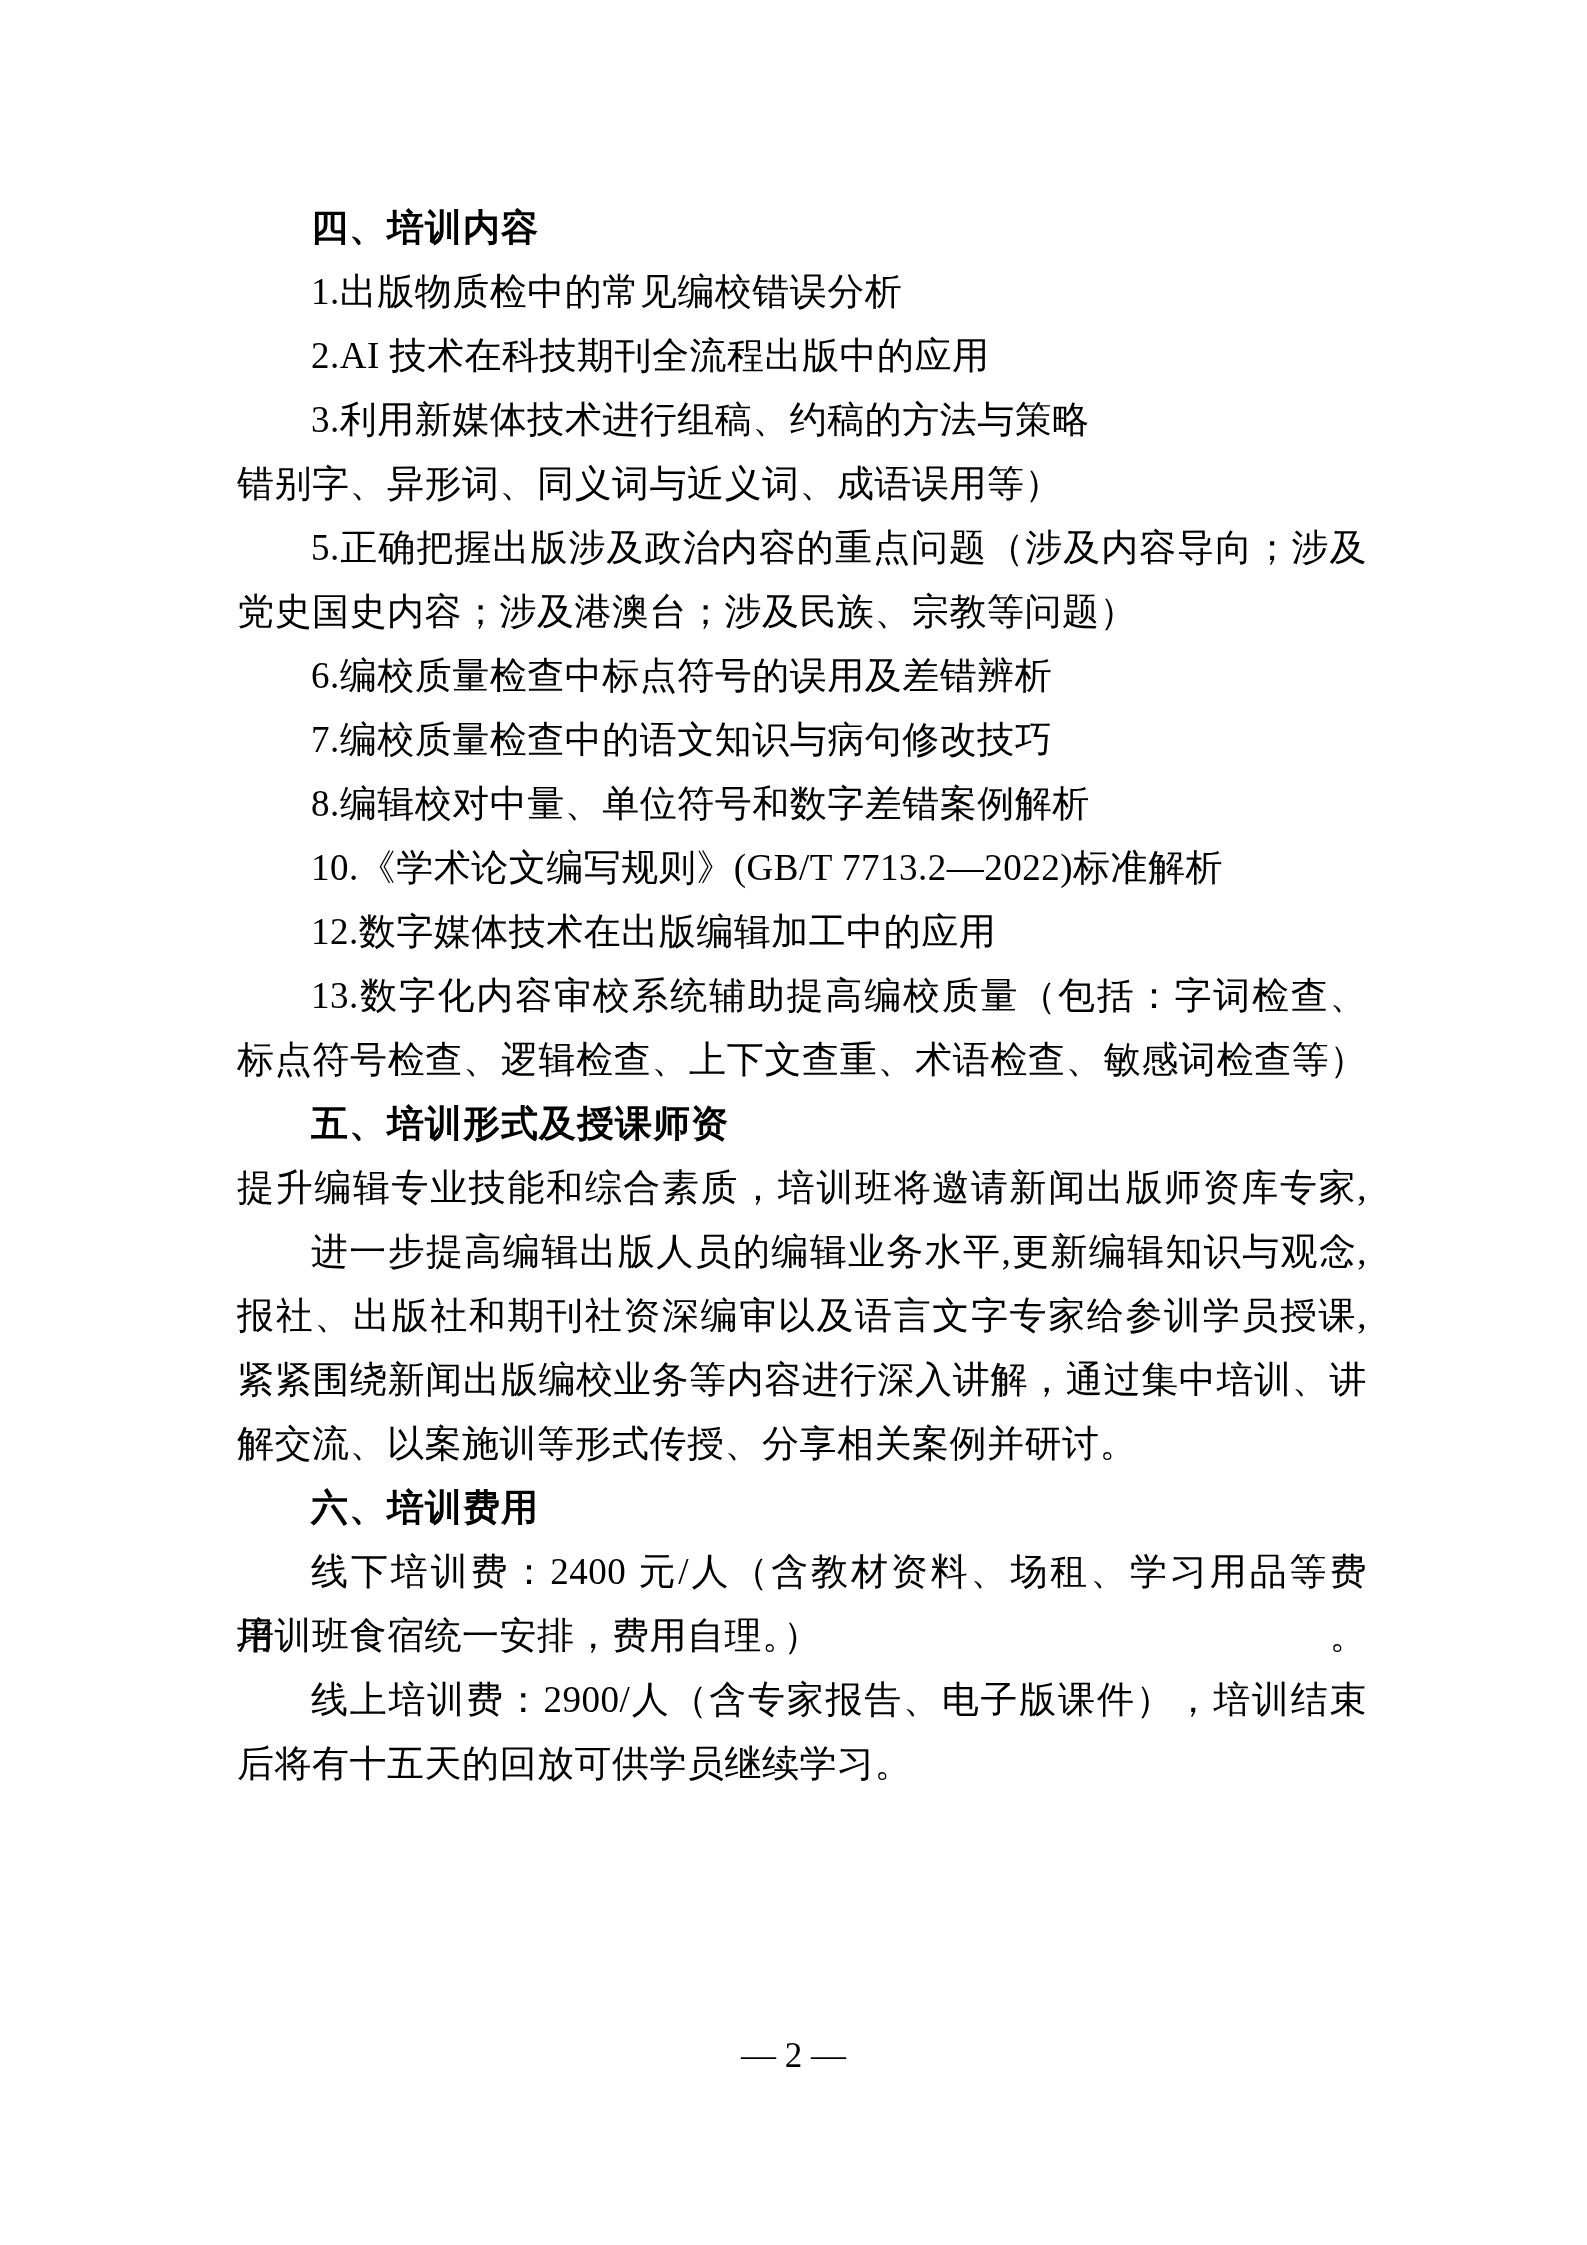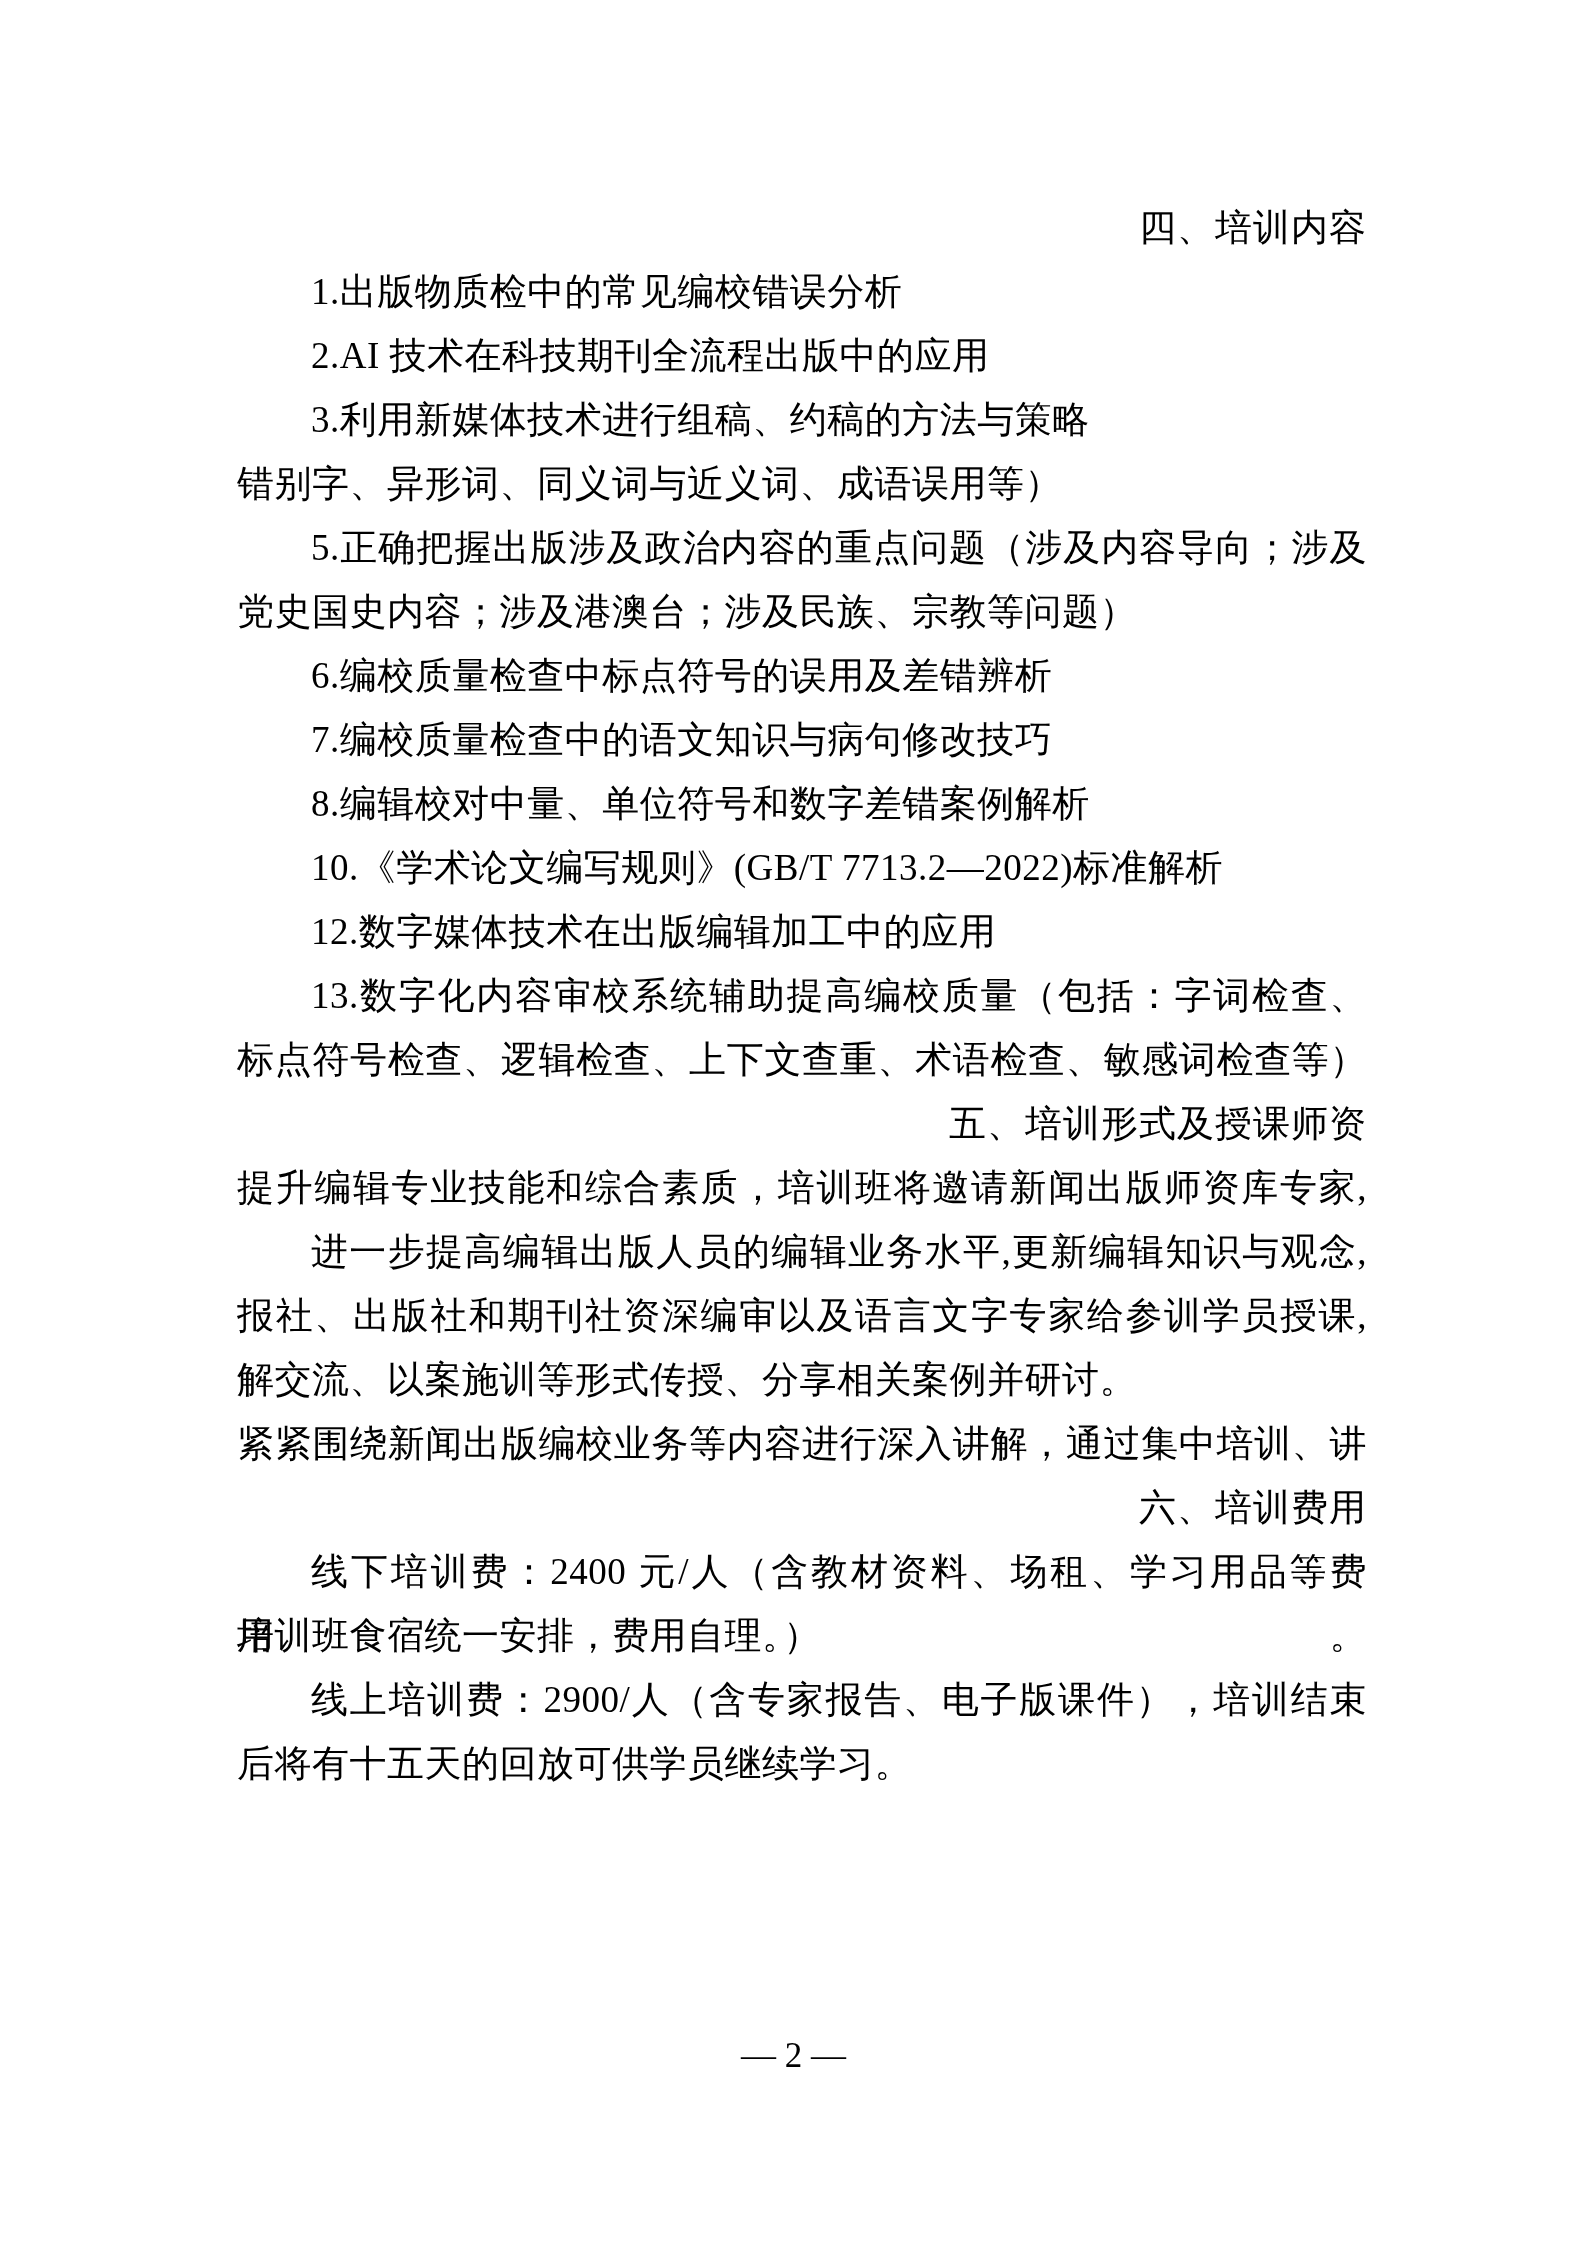--- a/index.html
+++ b/index.html
@@ -37,23 +37,22 @@
   .line.fill {
     white-space: normal;
     text-align: justify;
     text-align-last: justify;
   }
   .line.indent {
     text-indent: 74px;
   }
   .line.heading {
     font-family: "Liberation Sans", "DejaVu Sans", sans-serif;
-    font-weight: 400;
+    font-weight: 700;
     letter-spacing: 1px;
-    text-align: right;
   }
   .footer {
     position: absolute;
     left: 0;
     top: 2034px;
     width: 1587px;
     text-align: center;
     font-size: 35px;
     line-height: 44px;
     font-family: "Liberation Serif", "DejaVu Serif", serif;
@@ -77,22 +76,22 @@
     <div class="line indent">8.编辑校对中量、单位符号和数字差错案例解析</div>
     <div class="line indent">10.《学术论文编写规则》(GB/T 7713.2—2022)标准解析</div>
     <div class="line indent">12.数字媒体技术在出版编辑加工中的应用</div>
     <div class="line indent fill">13.数字化内容审校系统辅助提高编校质量（包括：字词检查、</div>
     <div class="line fill">标点符号检查、逻辑检查、上下文查重、术语检查、敏感词检查等）</div>
 
     <div class="line heading indent">五、培训形式及授课师资</div>
     <div class="line fill">提升编辑专业技能和综合素质，培训班将邀请新闻出版师资库专家,</div>
     <div class="line indent fill">进一步提高编辑出版人员的编辑业务水平,更新编辑知识与观念,</div>
     <div class="line fill">报社、出版社和期刊社资深编审以及语言文字专家给参训学员授课,</div>
+    <div class="line fill">紧紧围绕新闻出版编校业务等内容进行深入讲解，通过集中培训、讲</div>
     <div class="line">解交流、以案施训等形式传授、分享相关案例并研讨。</div>
-    <div class="line fill">紧紧围绕新闻出版编校业务等内容进行深入讲解，通过集中培训、讲</div>
 
     <div class="line heading indent">六、培训费用</div>
     <div class="line indent fill">线下培训费：2400 元/人（含教材资料、场租、学习用品等费用）。</div>
     <div class="line">培训班食宿统一安排，费用自理。</div>
     <div class="line indent fill">线上培训费：2900/人（含专家报告、电子版课件），培训结束</div>
     <div class="line">后将有十五天的回放可供学员继续学习。</div>
 
   </div>
 
   <div class="footer">— 2 —</div>

